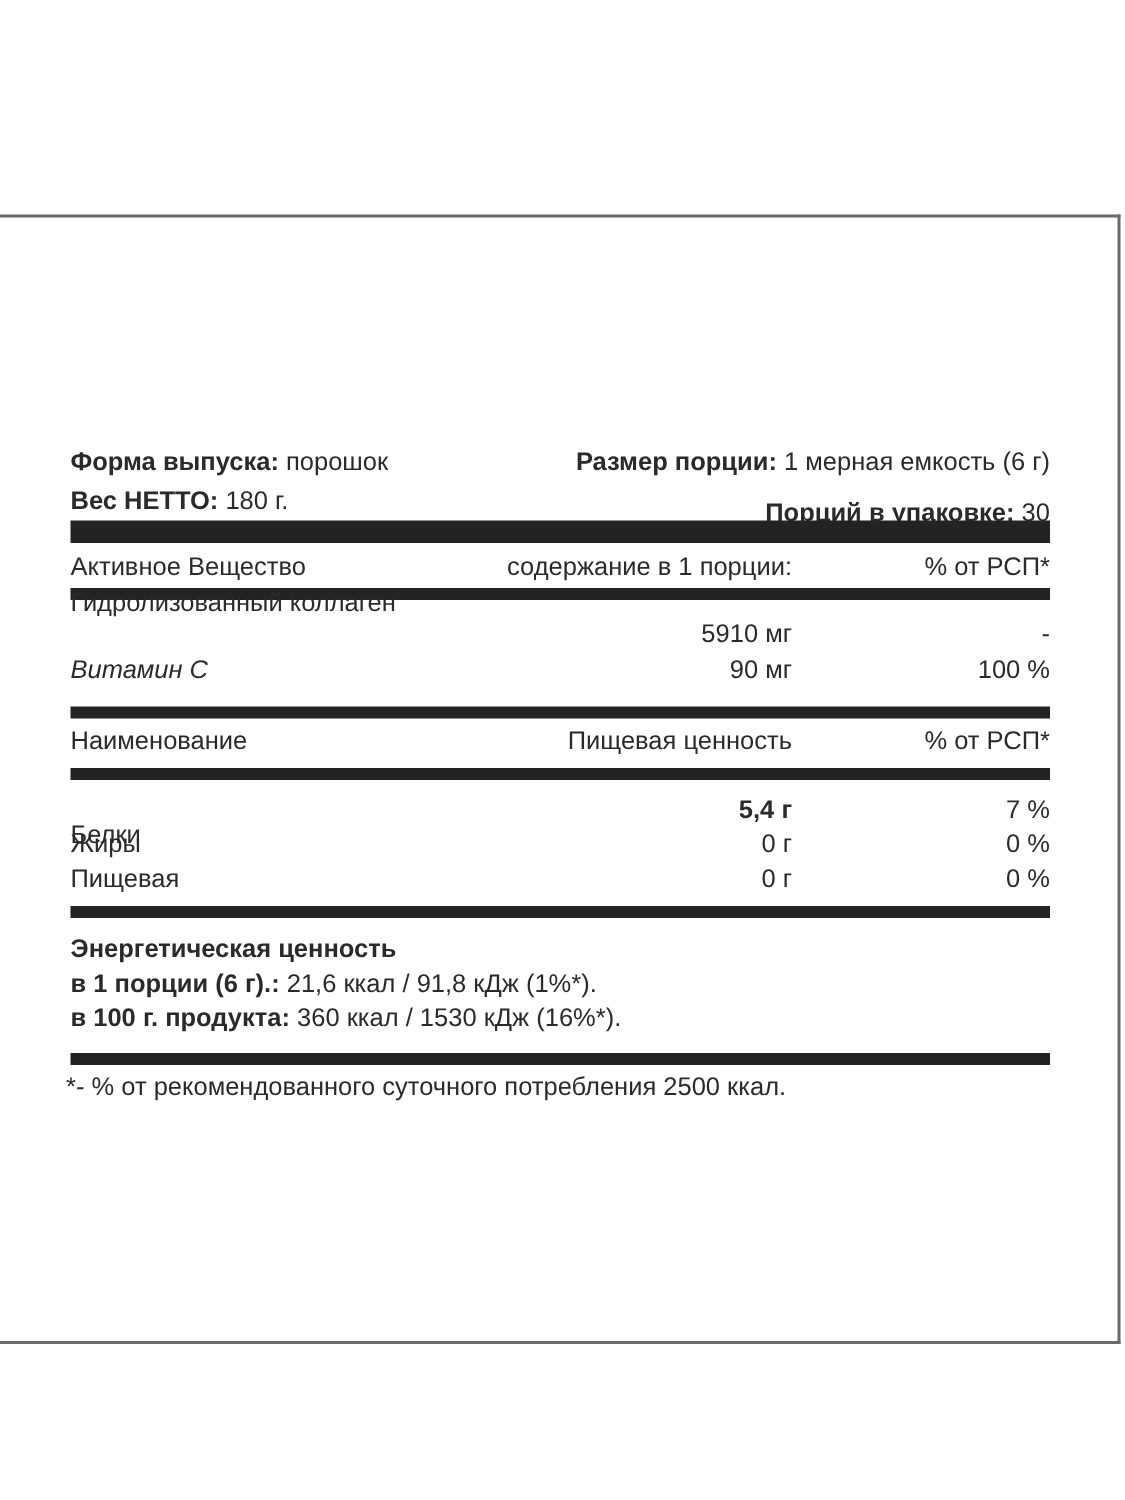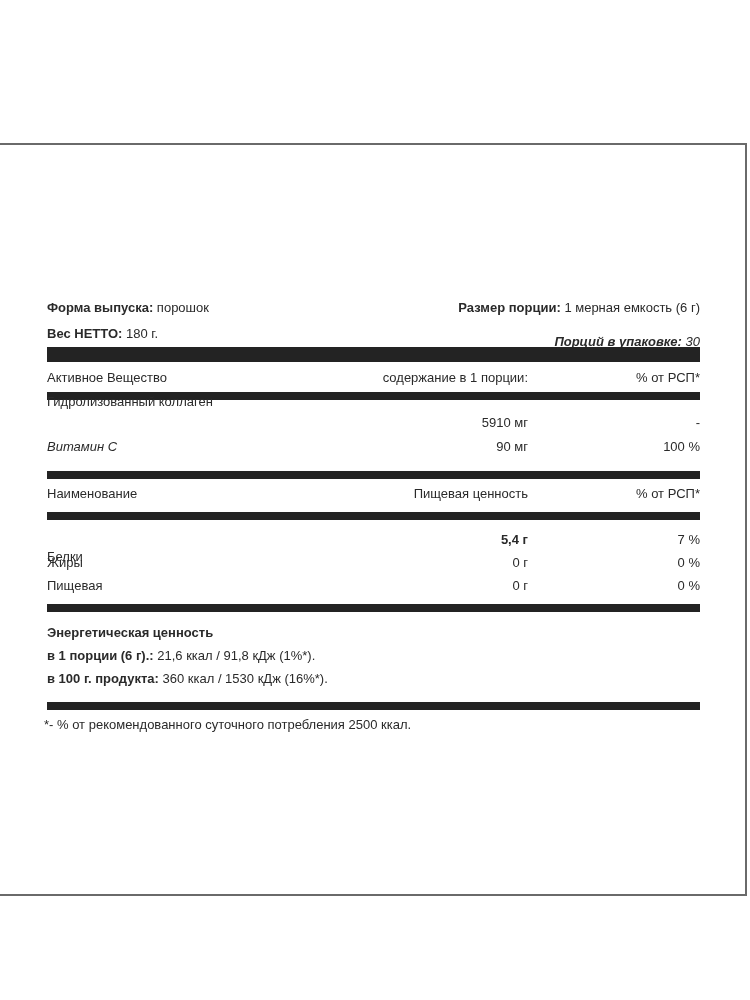--- a/index.html
+++ b/index.html
@@ -1,35 +1,35 @@
 <!DOCTYPE html>
 <html><head>
 <meta charset="utf-8">
 <style>
   html, body { margin:0; padding:0; background:#ffffff; }
   body { width:750px; height:1000px; position:relative; overflow:hidden;
          font-family:"Liberation Sans", sans-serif; color:#2a2a2a; }
   .frame { position:absolute; left:-4px; top:143px; width:749px; height:749px;
            border-top:2px solid #6a6a6a; border-right:2px solid #6a6a6a; border-bottom:2px solid #6a6a6a; }
-  .abs { position:absolute; white-space:nowrap; font-size:13px; line-height:20px; }
+  .abs { position:absolute; white-space:nowrap; font-size:17px; line-height:20px; }
   .b { font-weight:bold; }
   .bar { position:absolute; left:47px; width:653px; background:#232323; }
   .l { left:47px; }
   .r { right:50px; }
   .c { right:222px; text-align:right; }
 </style>
 </head>
 <body>
 
 <div class="frame"></div>
 
 <div class="abs l" style="top:298px;"><span class="b">Форма выпуска:</span><span> порошок</span></div>
 <div class="abs l" style="top:324px;"><span class="b">Вес НЕТТО:</span><span> 180 г.</span></div>
 <div class="abs r" style="top:298px;"><span class="b">Размер порции:</span><span> 1 мерная емкость (6 г)</span></div>
-<div class="abs r" style="top:332px;font-style:italic;"><span class="b">Порций в упаковке:</span><span> 30</span></div>
+<div class="abs r" style="top:332px;"><span class="b">Порций в упаковке:</span><span> 30</span></div>
 
 <div class="bar" style="top:347px;height:15px;"></div>
 
 <div class="abs l" style="top:368px;">Активное Вещество</div>
 <div class="abs c" style="top:368px;">содержание в 1 порции:</div>
 <div class="abs r" style="top:368px;">% от РСП*</div>
 
 <div class="bar" style="top:392px;height:8px;"></div>
 
 <div class="abs l" style="top:392px;text-align:center;">Гидролизованный коллаген</div>

